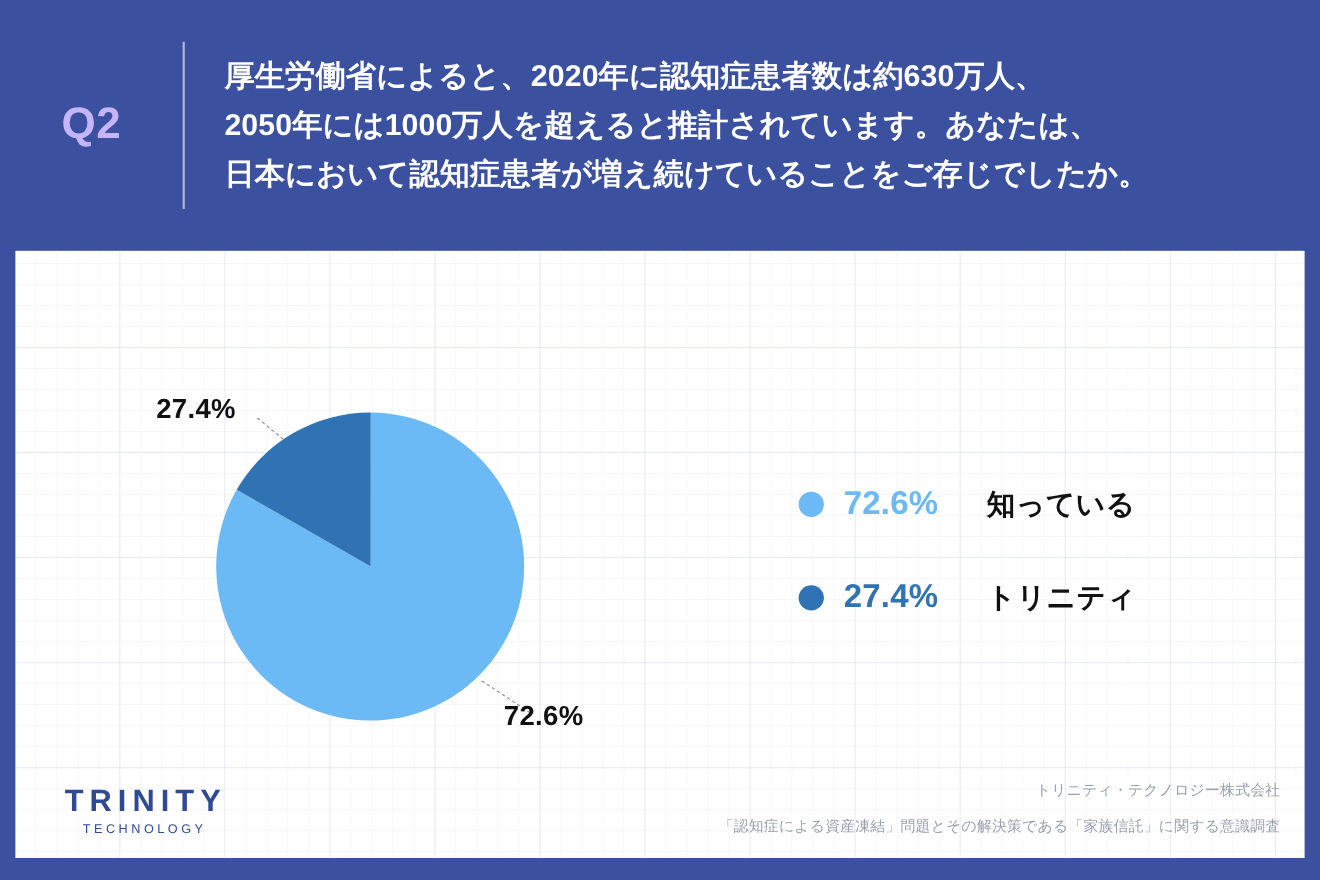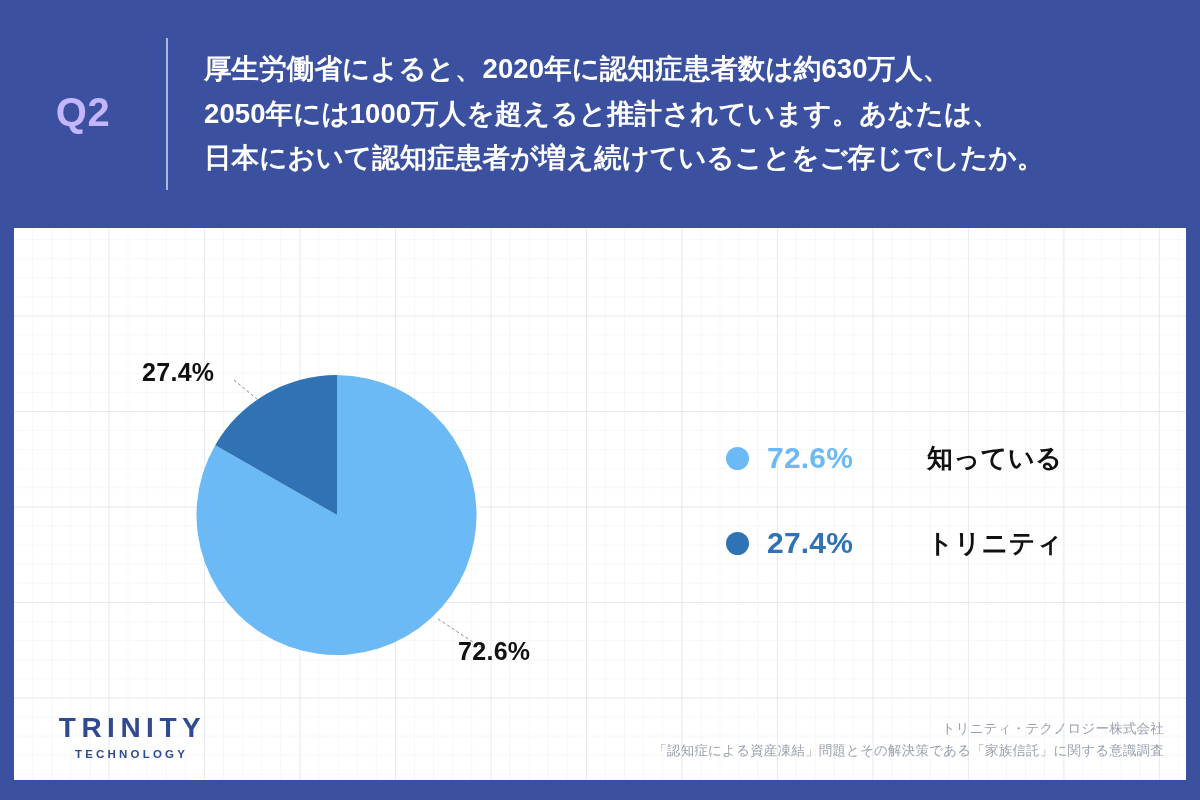--- a/index.html
+++ b/index.html
@@ -144,59 +144,59 @@
     font-weight: bold;
     letter-spacing: 0.2px;
     width: 122px;
     flex: 0 0 122px;
   }
   .legend-name {
     font-size: 26px;
     font-weight: bold;
     color: #111111;
     letter-spacing: 0.6px;
-    margin-left: 38px;
+    margin-left: 8px;
   }
 
   
   #logo {
     position: absolute;
     left: 18px;
     bottom: 20px;
     width: 196px;
     text-align: center;
     color: #2f4a91;
   }
   #logo-main {
     font-size: 28px;
     font-weight: bold;
     letter-spacing: 5.5px;
     line-height: 1.05;
     text-indent: 5px;
   }
   #logo-sub {
     font-size: 11.5px;
-    font-weight: bold;
+    font-weight: normal;
     letter-spacing: 3.2px;
     margin-top: 6px;
     text-indent: 3px;
   }
 
   
   #credit {
     position: absolute;
     right: 22px;
     bottom: 18px;
     text-align: right;
     color: #9aa0ae;
     font-size: 13.5px;
     line-height: 1.62;
     letter-spacing: 0.2px;
   }
-  #credit div { white-space: nowrap; }
+  #credit div { white-space: nowrap; margin-top: 10px; }
   #credit-n { font-size: 12.5px; }
 </style>
 </head>
 <body>
 
 <div id="slide" style="background: rgb(59, 81, 160);">
 
   <div id="header" style="color: rgb(255, 255, 255);">
     <div id="q-label">Q2</div>
     <div id="q-divider"></div>

